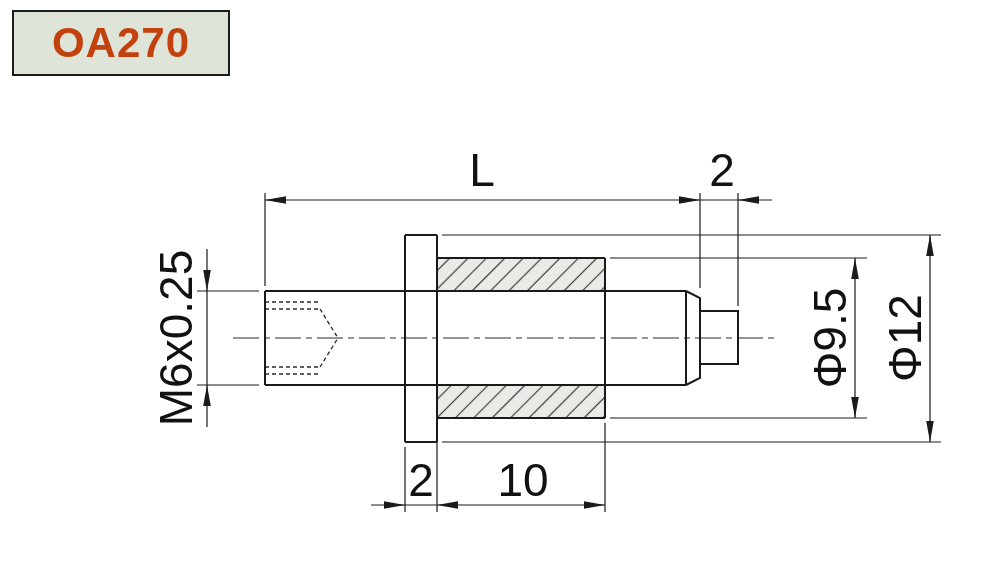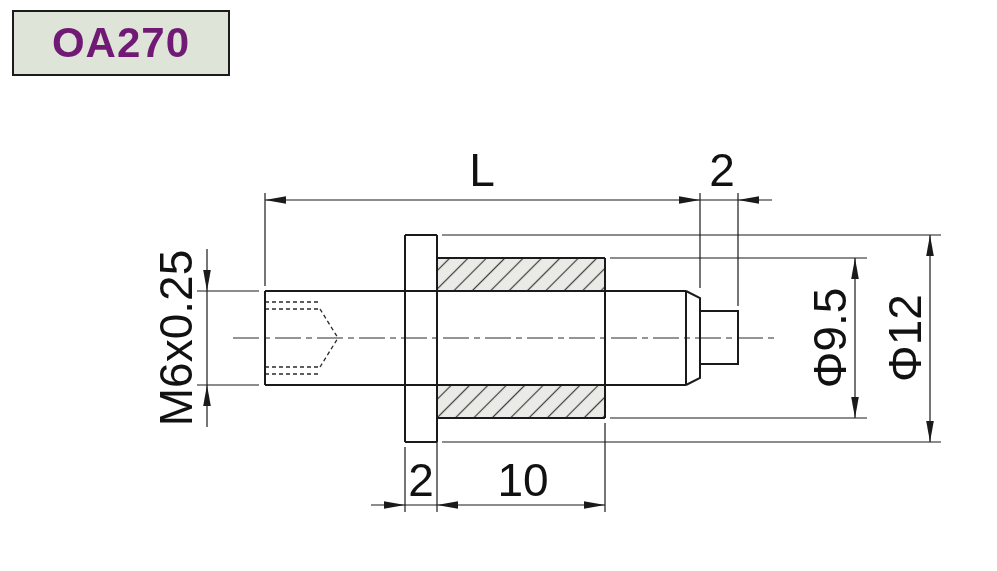--- a/index.html
+++ b/index.html
@@ -11,21 +11,21 @@
     font-family: "Liberation Sans", sans-serif;
   }
   .title-box {
     position: absolute; left: 12px; top: 10px;
     width: 214px; height: 62px;
     background: #dee4d8;
     border: 2px solid #1b1b1b;
     display: flex; align-items: center; justify-content: center;
   }
   .title-box span {
-    font-size: 42px; font-weight: bold; color: #701a75; letter-spacing: 1px;
+    font-size: 42px; font-weight: bold; color: #c2410c; letter-spacing: 1px;
   }
   svg { position: absolute; left: 0; top: 0; }
   .outline      { stroke: #1a1a1a; stroke-width: 2;   fill: none; }
   .thin         { stroke: #1a1a1a; stroke-width: 1.2; fill: none; }
   .hidden-line  { stroke: #2a2a2a; stroke-width: 1.3; fill: none; stroke-dasharray: 4 3; }
   .centerline   { stroke: #2a2a2a; stroke-width: 1;   fill: none; stroke-dasharray: 26 5 6 5; }
   .arrow        { fill: #1a1a1a; stroke: none; }
   .dim-text     { font-family: "Liberation Sans", sans-serif; font-size: 46px; fill: #111111; }
 </style>
 </head>

